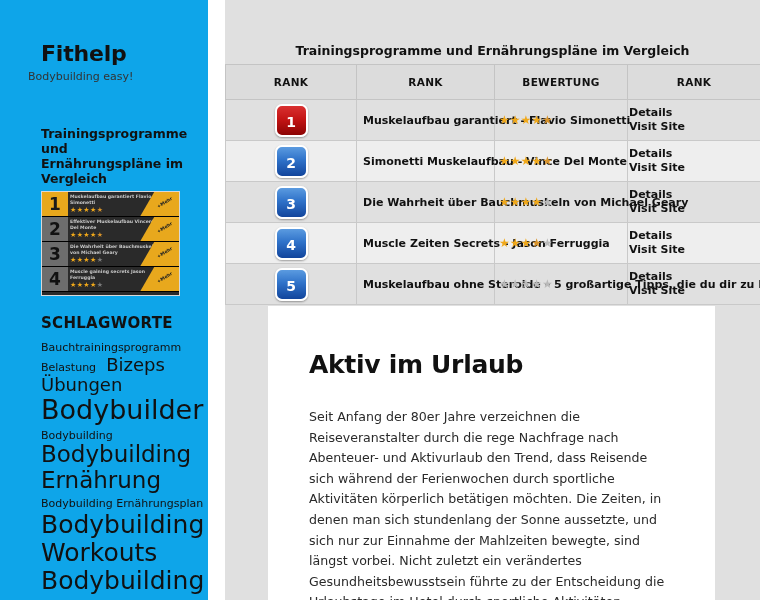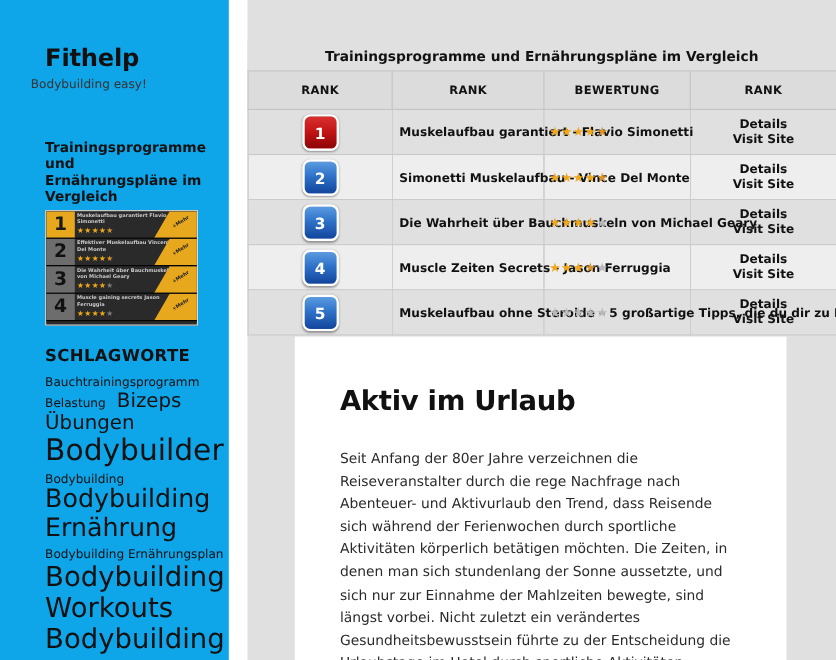--- a/index.html
+++ b/index.html
@@ -221,21 +221,21 @@
     left: 4px; top: 50%;
     transform: translateY(-50%);
     font-size: 12px;
     letter-spacing: 0px;
     color: #f0a81a;
     z-index: 2;
     white-space: nowrap;
   }
   .stars .off { color: #b9b9b9; }
   td.info-cell {
-    text-align: center;
+    text-align: left;
     font-size: 11px;
     font-weight: bold;
     color: #111;
     line-height: 14px;
   }
   td.info-cell a { color: #111; text-decoration: none; display: block; }
 
   
   #article {
     position: absolute;

